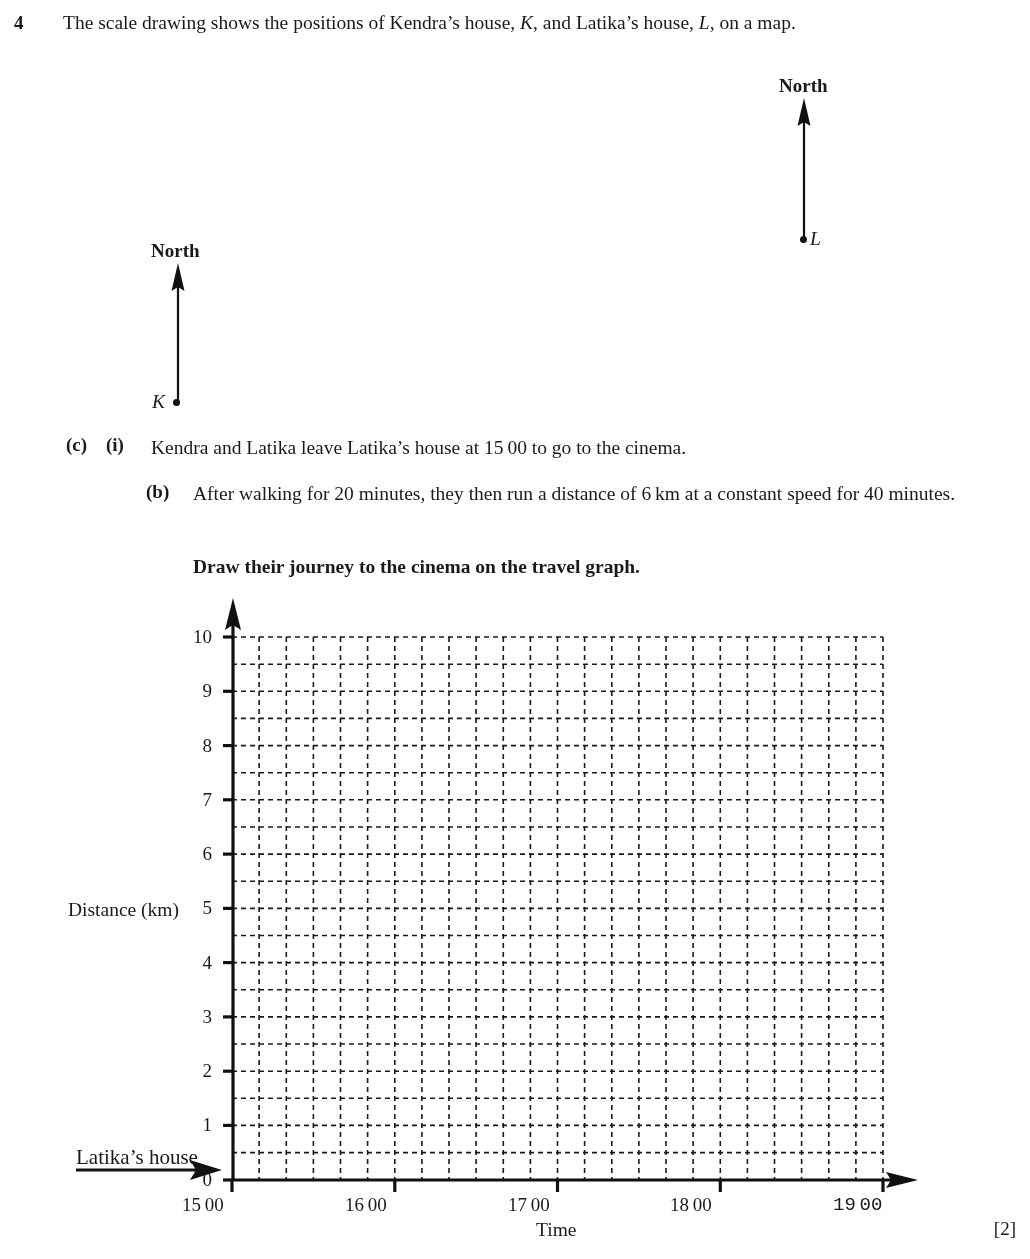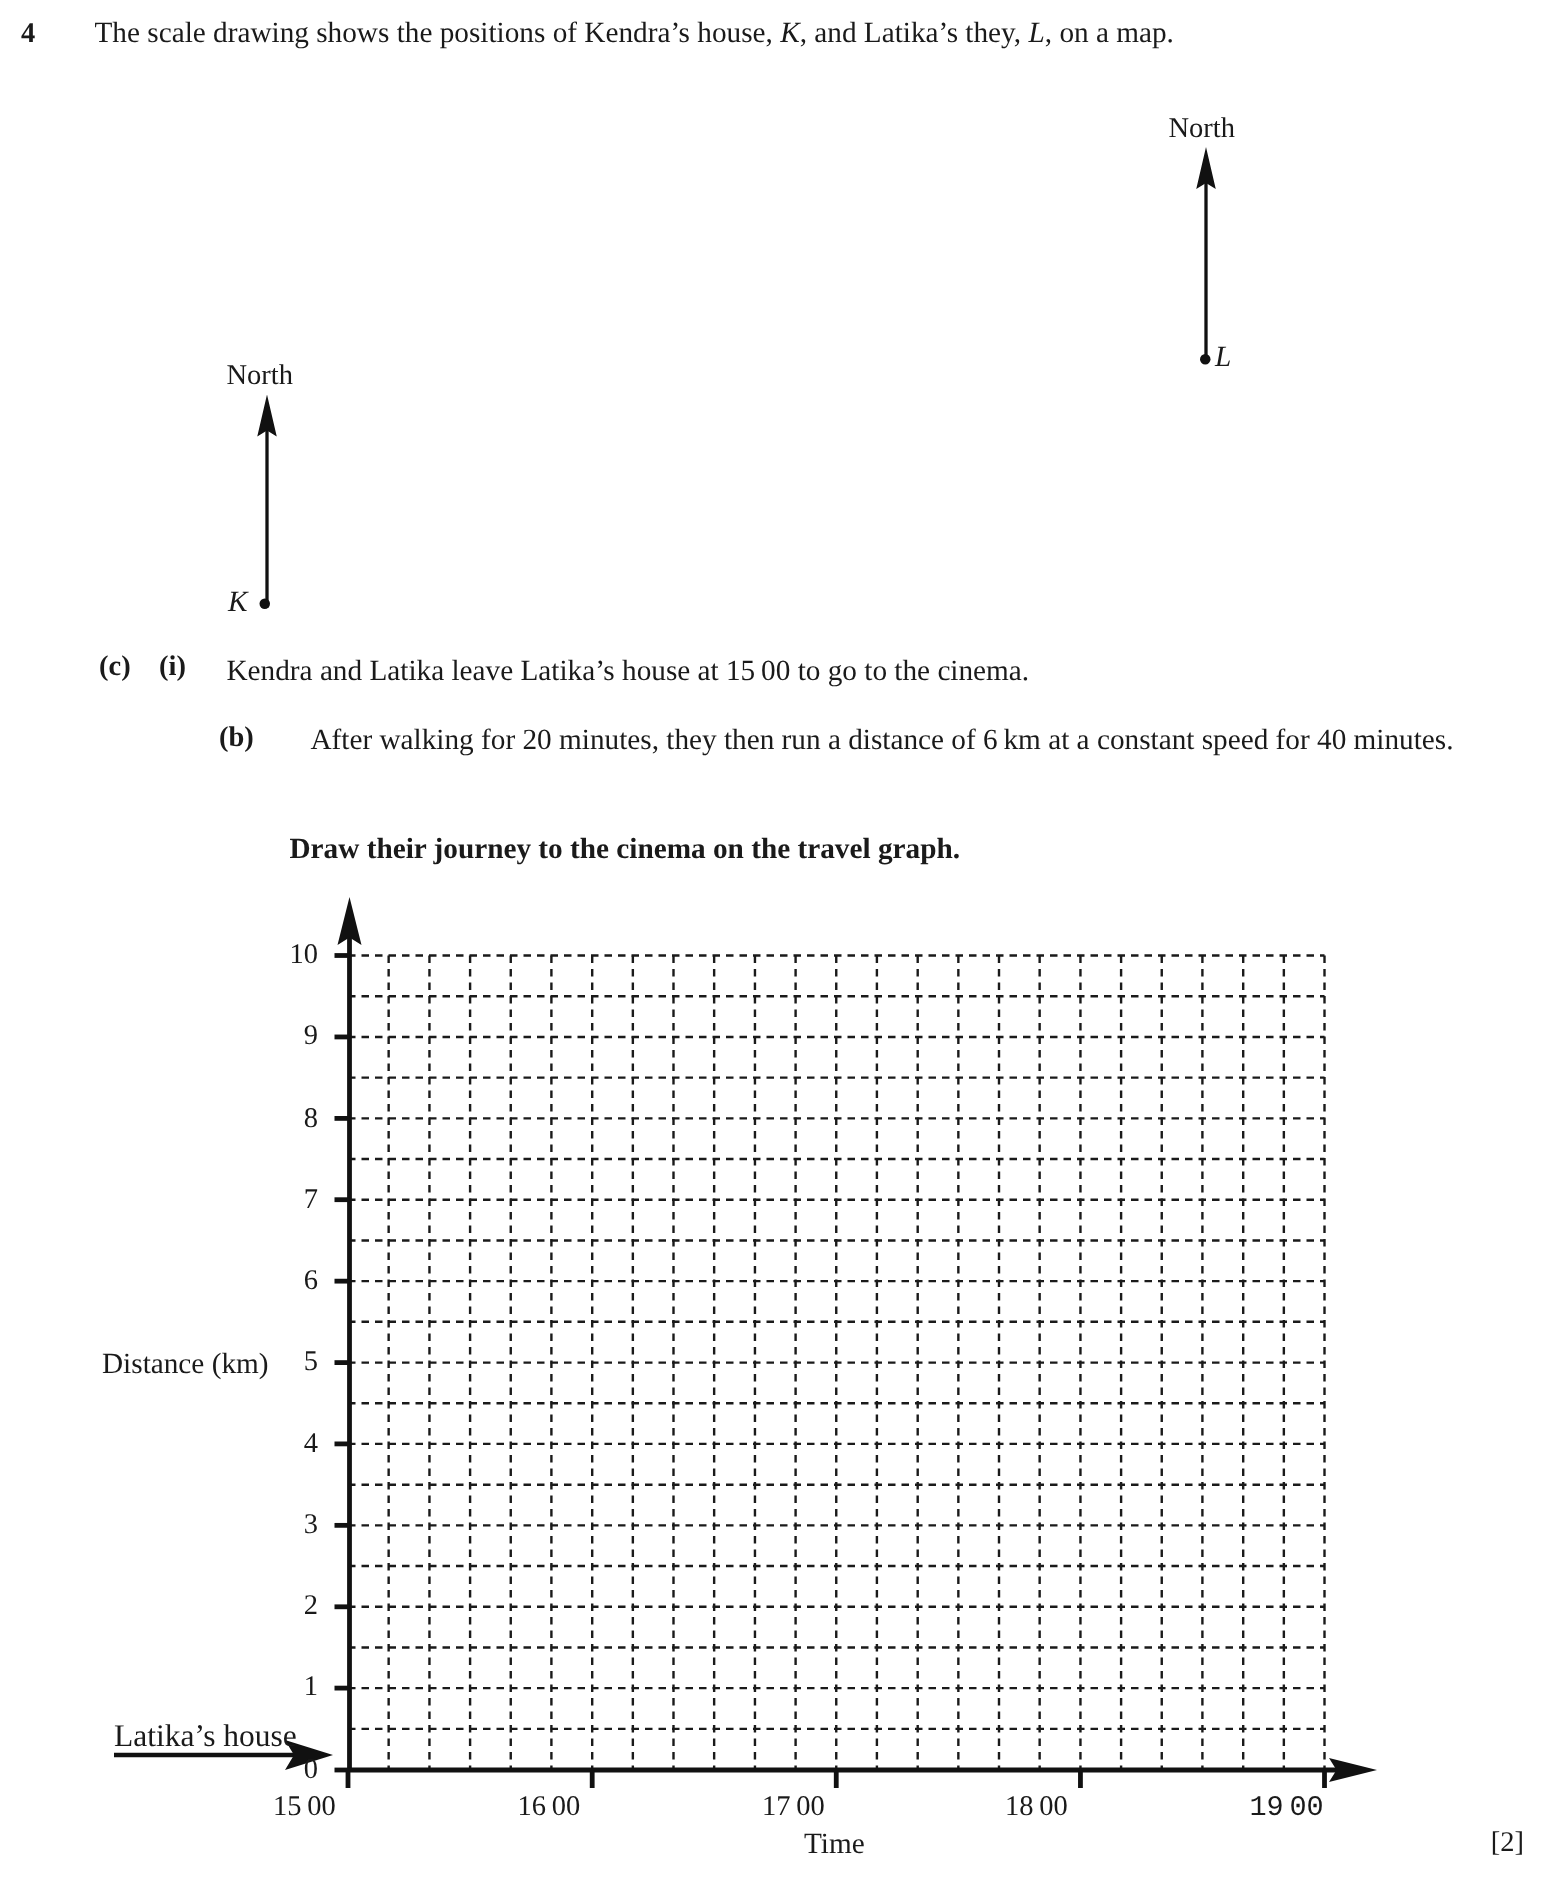--- a/index.html
+++ b/index.html
@@ -31,20 +31,21 @@
     left: 63px; top: 12px;
     font-size: 19.5px;
     white-space: nowrap;
   }
   .ital { font-style: italic; }
 
   
   .north-label {
     font-size: 19px;
     white-space: nowrap;
+    font-weight: bold;
   }
   .point-dot {
     width: 7px; height: 7px;
     background: #111;
     border-radius: 50%;
   }
   .point-label {
     font-size: 19.5px;
     font-style: italic;
     white-space: nowrap;
@@ -54,21 +55,21 @@
   .part-tag {
     font-size: 19px;
     font-weight: bold;
     white-space: nowrap;
   }
   .part-text {
     font-size: 19.5px;
     line-height: 27px;
   }
   #c-i-text { left: 151px; top: 434px; width: 800px; }
-  #b-text   { left: 193px; top: 480px; width: 790px; text-align: center; }
+  #b-text   { left: 193px; top: 480px; width: 790px; }
   #draw-text{ left: 193px; top: 553px; width: 700px; font-weight: bold; }
 
   
   #graph-area {
     left: 0px; top: 560px;
     width: 1030px; height: 700px;
   }
   #grid-svg { position: absolute; left: 0; top: 0; }
 
   .tick-label {
@@ -108,21 +109,21 @@
   }
 </style>
 </head>
 <body>
 
 <div id="page">
 
   <div class="abs" id="q-number">4</div>
 
   <div class="abs" id="q-stem">
-    <span>The scale drawing shows the positions of Kendra’s house, </span><span class="ital">K</span><span>, and Latika’s they, </span><span class="ital">L</span><span>, on a map.</span>
+    <span>The scale drawing shows the positions of Kendra’s house, </span><span class="ital">K</span><span>, and Latika’s house, </span><span class="ital">L</span><span>, on a map.</span>
   </div>
 
   <div class="abs north-label" style="left:779px; top:75px;">North</div>
 
   <svg class="abs" style="left:790px; top:98px;" width="30" height="145">
     <line x1="14" y1="142" x2="14" y2="22" stroke="#111" stroke-width="2.2"></line>
     <polygon points="14,0 7.5,28 14,24 20.5,28" fill="#111"></polygon>
   </svg>
 
   <div class="abs point-dot" style="left:800px; top:236px;"></div>

